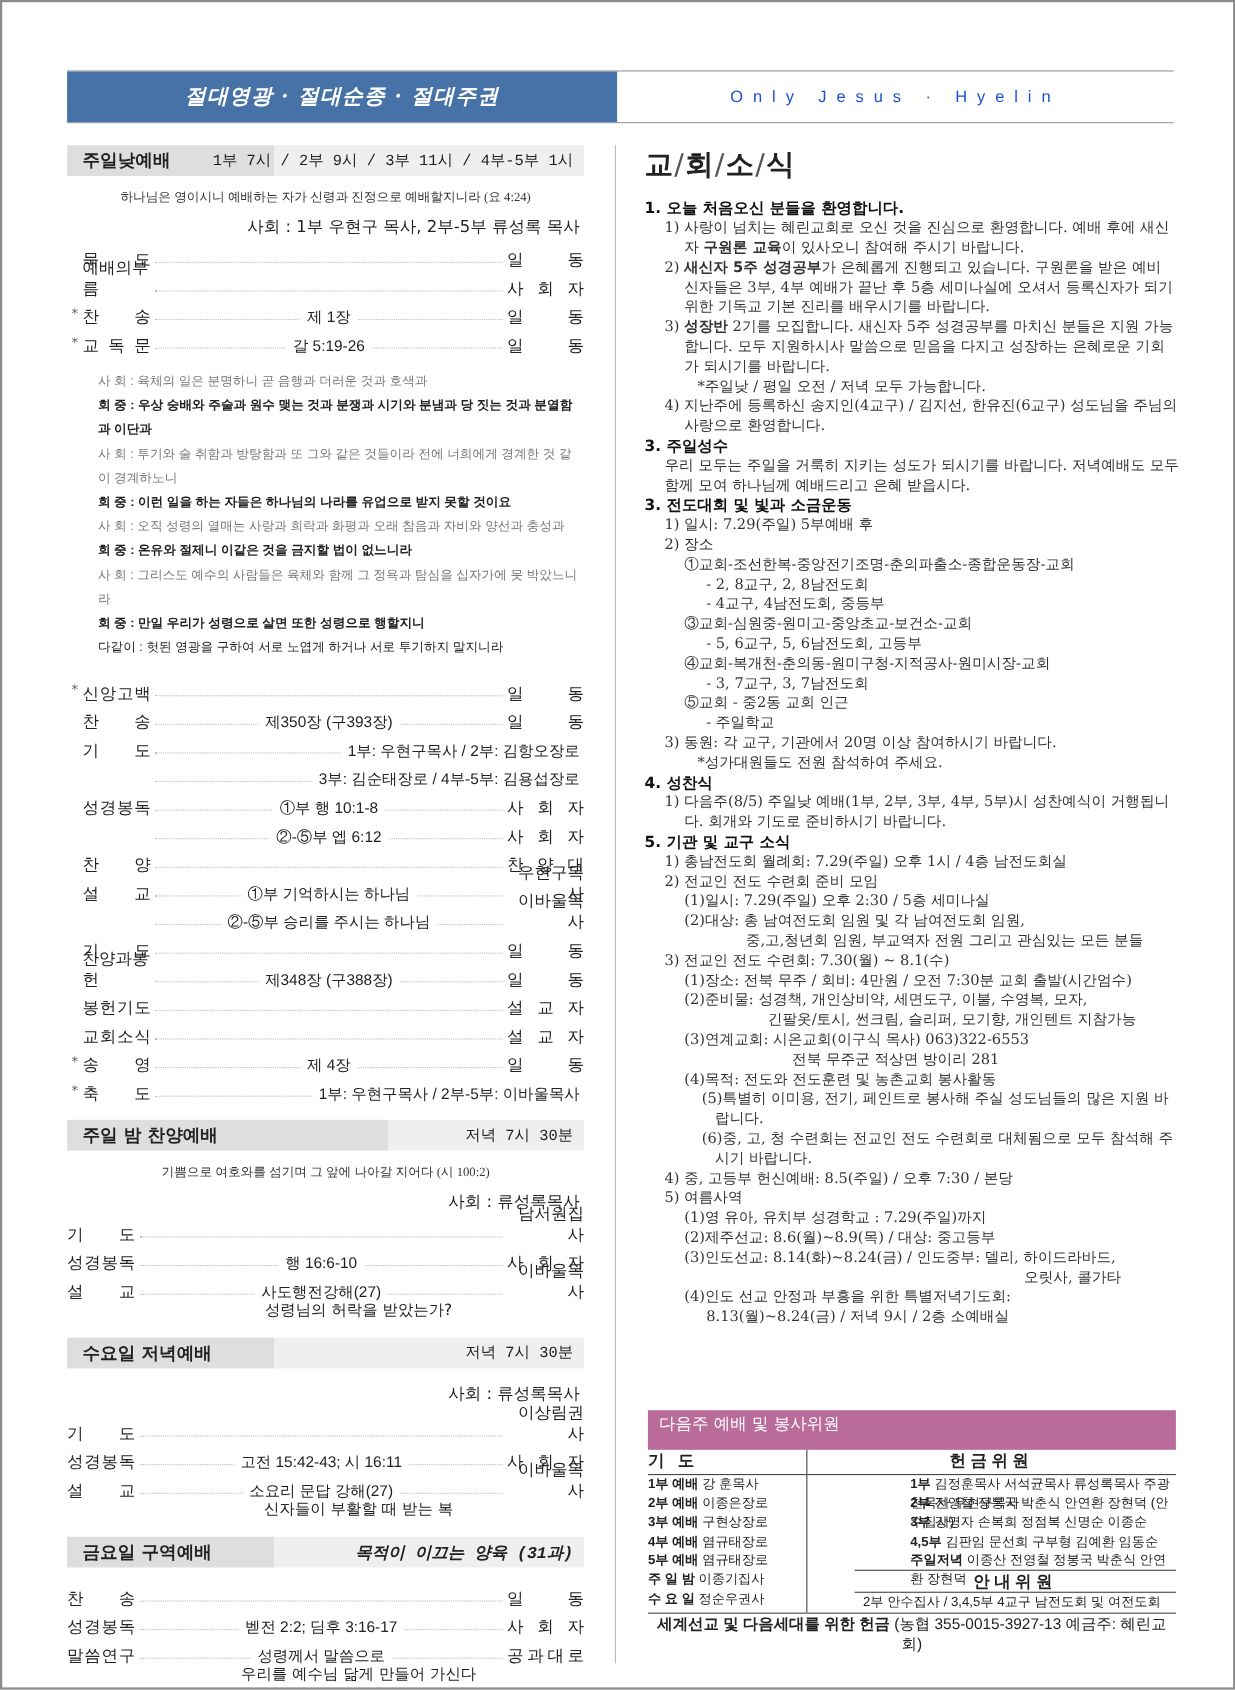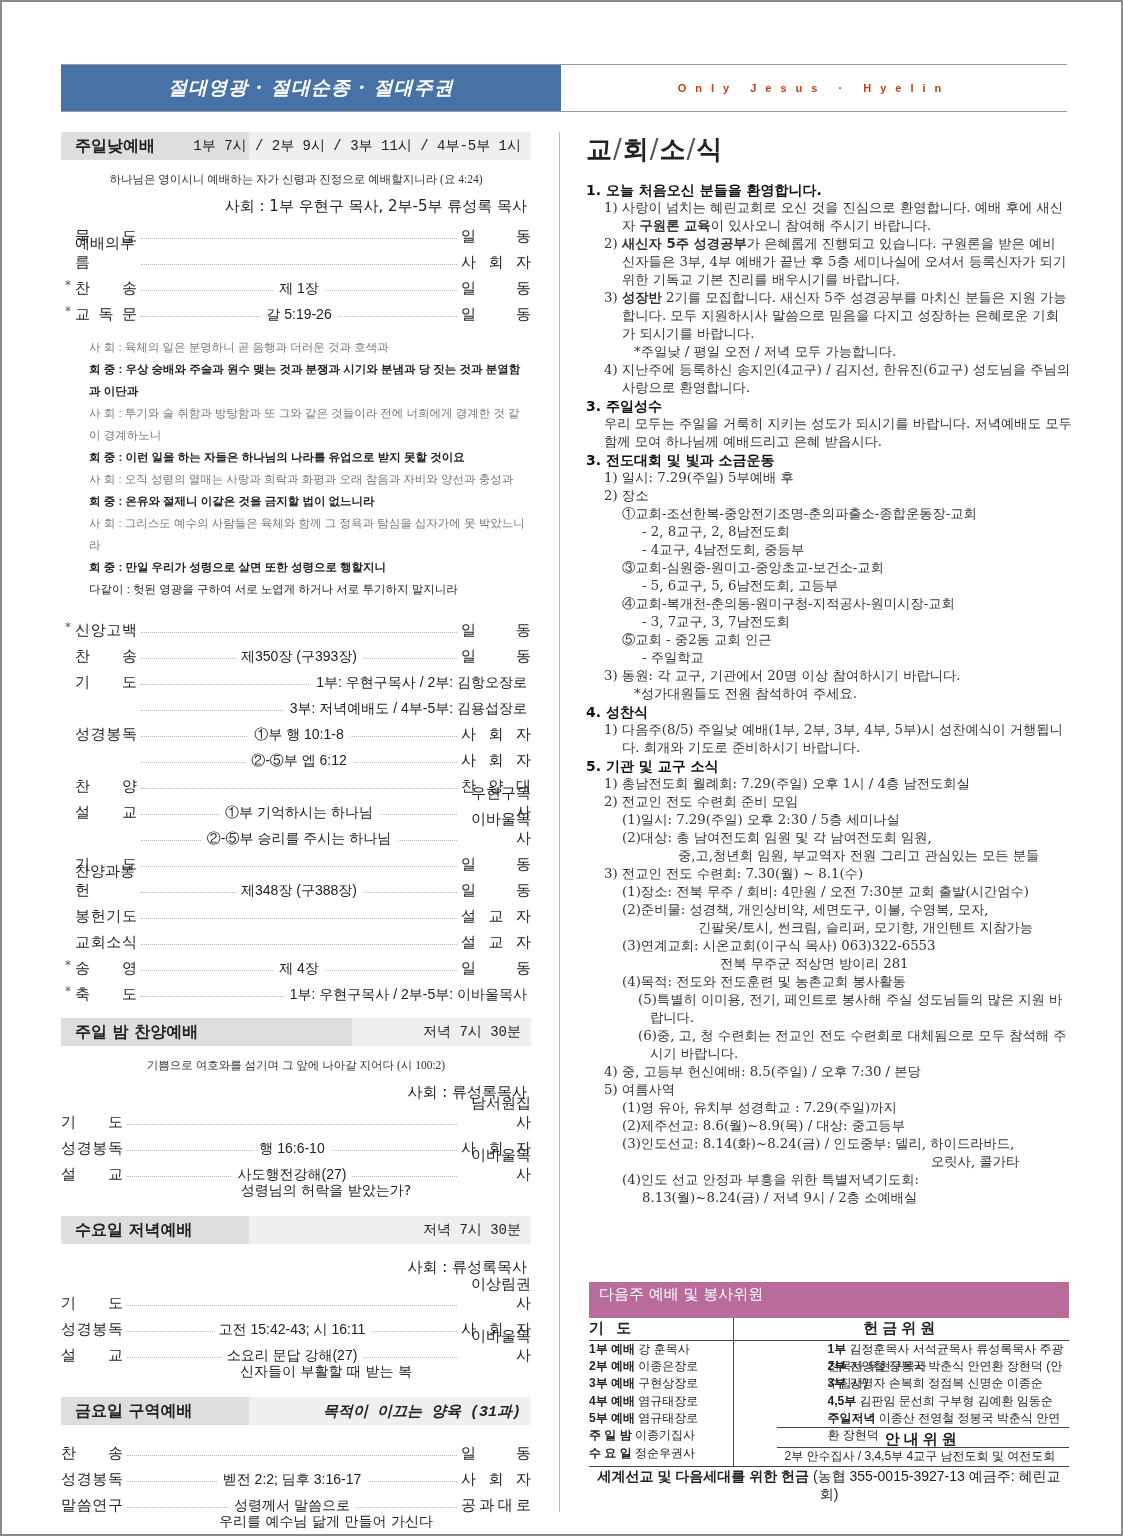--- a/index.html
+++ b/index.html
@@ -2,21 +2,21 @@
 <html><head>
 <meta charset="utf-8">
 <style>
   * { box-sizing: border-box; margin: 0; padding: 0; }
   body { width: 1123px; height: 1536px; background: #fff; font-family: "DejaVu Sans", "Liberation Sans", sans-serif; color: #222; position: relative; overflow: hidden; }
   .page { position: absolute; left: 0; top: 0; width: 1123px; height: 1536px; border: 2px solid #8a8a8a; }
 
   
   .topbar { position: absolute; left: 59px; top: 62px; width: 1006px; height: 48px; border-top: 1px solid #999; border-bottom: 1px solid #999; display: flex; }
   .topbar .motto { width: 500px; background: #4672a8; color: #fff; display: flex; align-items: center; justify-content: center; font-size: 19px; font-weight: bold; letter-spacing: 1px; font-family: "DejaVu Serif", serif; font-style: italic; }
-  .topbar .slogan { flex: 1; display: flex; align-items: center; justify-content: center; color: #c2410c; font-size: 11px; letter-spacing: 9px; font-family: "Liberation Sans", sans-serif; font-weight: bold; }
+  .topbar .slogan { flex: 1; display: flex; align-items: center; justify-content: center; color: #1d4ed8; font-size: 15px; letter-spacing: 9px; font-family: "Liberation Sans", sans-serif; }
 
   .divider { position: absolute; left: 557px; top: 130px; width: 1px; height: 1380px; background: #bbb; }
 
   
   .left { position: absolute; left: 59px; top: 130px; width: 470px; }
   .sec-head { height: 28px; display: flex; background: linear-gradient(90deg, #dedede 0 40%, #efefef 40% 100%); align-items: center; padding: 0 10px 0 14px; }
   .sec-head .t { font-size: 16px; font-weight: bold; color: #222; }
   .sec-head .time { margin-left: auto; font-size: 14px; color: #222; font-family: Liberation Mono, monospace; }
   .sec-head .time.it { font-style: italic; font-weight: bold; font-size: 15px; }
   .verse { text-align: center; font-size: 11.5px; font-family: Liberation Serif, serif; color: #333; margin: 12px 0 10px; }
@@ -194,21 +194,21 @@
             <span>도</span>
           </span>
           <span class="mid rt">
             <span>1부: 우현구목사 / 2부: 김항오장로</span>
           </span>
         </div>
         <div class="row">
           <span class="star"></span>
           <span class="lbl"></span>
           <span class="mid rt">
-            <span>3부: 저녁예배도 / 4부-5부: 김용섭장로</span>
+            <span>3부: 김순태장로 / 4부-5부: 김용섭장로</span>
           </span>
         </div>
         <div class="row">
           <span class="star"></span>
           <span class="lbl">
             <span>성</span>
             <span>경</span>
             <span>봉</span>
             <span>독</span>
           </span>

